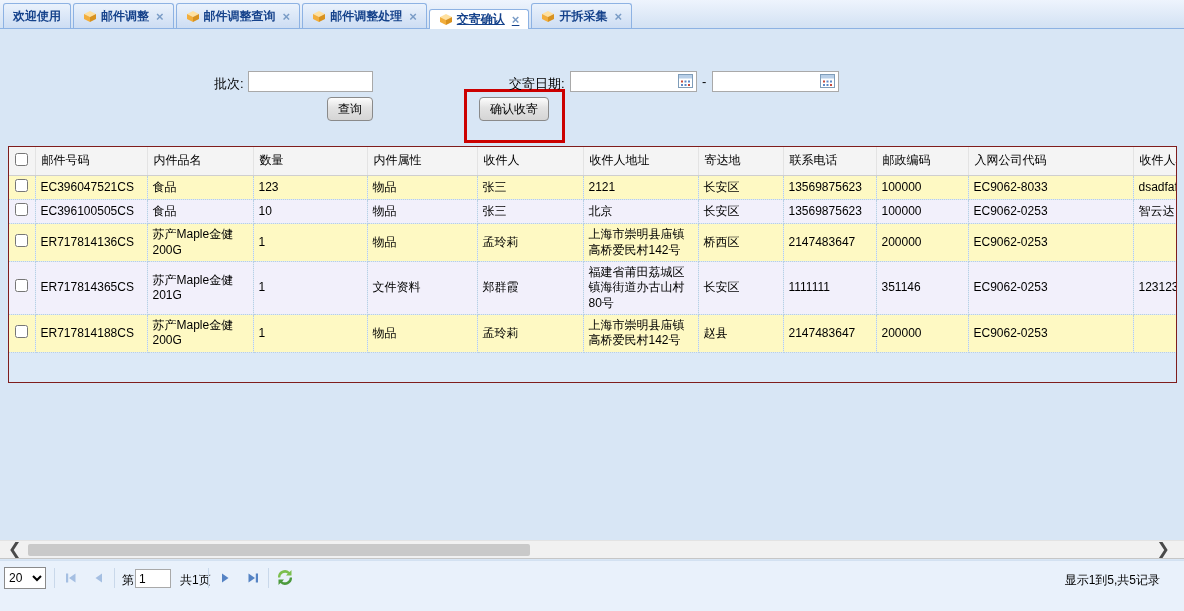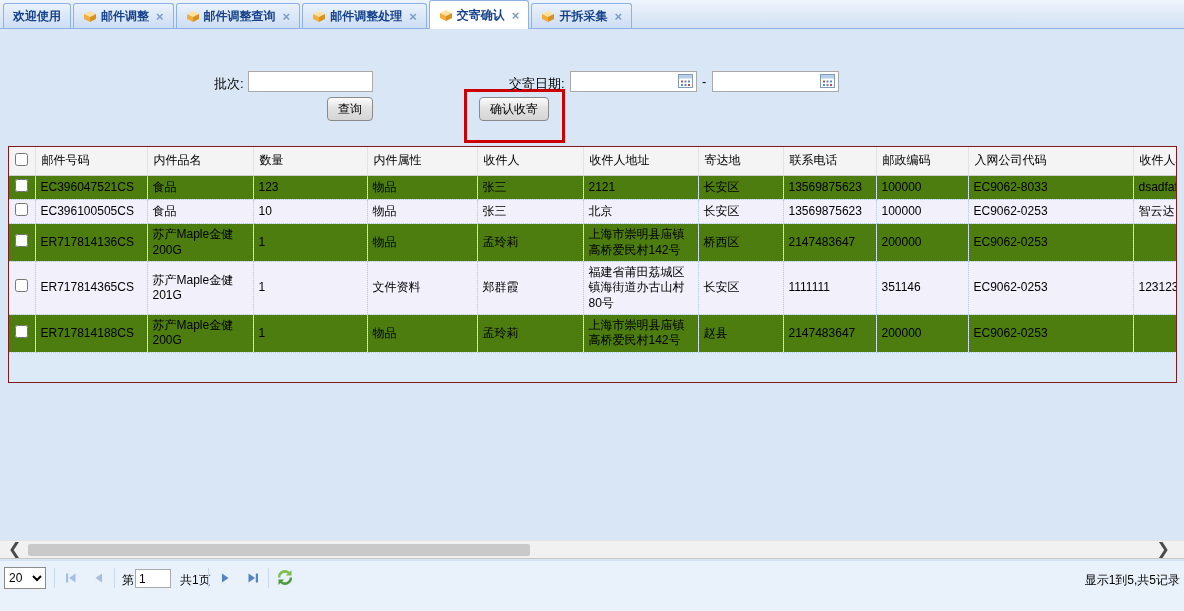--- a/index.html
+++ b/index.html
@@ -8,21 +8,21 @@
   #app { position:relative; width:1184px; height:611px; }
 
   
   .tabbar { position:absolute; left:0; top:0; width:100%; height:29px;
     background:linear-gradient(#eef4fd,#d2e1f3); border-bottom:1px solid #8db2e3;
     display:flex; align-items:flex-end; padding-left:2px; }
   .tab { display:flex; align-items:center; gap:4px; height:25px; margin:0 1px;
     padding:0 9px; border:1px solid #8db2e3; border-bottom:none;
     border-radius:3px 3px 0 0; background:linear-gradient(#eaf2fc,#cdddf3);
     color:#15428b; font-size:12px; font-weight:bold; white-space:nowrap; cursor:pointer; }
-  .tab.active { background:#fff; height:29px; margin-bottom:-1px; }
+  .tab.active { background:#fff; height:20px; margin-bottom:-1px;text-decoration:underline; }
   .pkg { display:inline-flex; width:14px; height:13px; }
   .tclose { color:#7a9cc6; font-size:13px; font-weight:bold; margin-left:3px; cursor:pointer; }
 
   
   .toolbar { position:absolute; left:0; top:30px; width:100%; height:116px; }
   .toolbar .lbl { position:absolute; font-size:13px; color:#000; }
   .tinput { position:absolute; height:21px; border:1px solid #a9a9a9; background:#fff;
     font-size:12px; padding:0 3px; }
   .dateinput { padding-right:20px; }
   .calicon { position:absolute; width:15px; height:14px; top:44px; cursor:pointer; }
@@ -34,21 +34,21 @@
   
   .gridbox { position:absolute; left:8px; top:146px; width:1169px; height:237px;
     border:1px solid #7f1d1d; background:#dce9f7; overflow:hidden; }
   table.grid { border-collapse:collapse; table-layout:fixed; width:1239px; font-size:12px; }
   table.grid th { background:#f4f4f4; border-right:1px solid #e3e3e3;
     border-bottom:1px solid #cfcfcf; height:28px; font-weight:normal; text-align:left;
     padding:2px 6px; white-space:nowrap; overflow:hidden; color:#000; }
   table.grid td { border-right:1px dotted #b9cfe4; border-bottom:1px dotted #b9cfe4;
     padding:3px 5px; color:#000; vertical-align:middle; word-break:break-word;
     line-height:1.28; overflow:hidden; }
-  tr.odd  td { background:#4d7c0f;margin-top:33px; }
+  tr.odd  td { background:#fef9c3;margin-top:33px; }
   tr.even td { background:#f2f0fb; }
   .ckcell { text-align:center; }
   input[type=checkbox] { width:13px; height:13px; cursor:pointer; }
 
   
   .hscroll { position:absolute; left:0; top:540px; width:100%; height:19px;
     background:#f1f1f1; border-top:1px solid #e3e3e3; border-bottom:1px solid #c6c6c6; }
   .hchev { position:absolute; top:-2px; font-size:16px; font-weight:bold; color:#4a4a4a;
     cursor:pointer; line-height:19px; }
   .hthumb { position:absolute; left:28px; top:3px; width:502px; height:12px;
@@ -59,21 +59,21 @@
     background:#e9f1fb; border-top:1px solid #d3e1f1; font-size:12px;padding-left:44px; }
   .pagerbar select { position:absolute; left:4px; top:6px; width:42px; height:22px;
     font-size:12px; border:1px solid #8a8a8a; background:#fff; }
   .psep { position:absolute; top:7px; width:1px; height:20px; background:#c9d8ea; }
   .navbtn { position:absolute; top:8px; width:18px; height:18px; cursor:pointer; }
   .navbtn.dim { opacity:.55; }
   .pagerbar .ptext { position:absolute; top:11px; color:#000; }
   .pginput { position:absolute; left:135px; top:8px; width:36px; height:19px;
     border:1px solid #a9a9a9; font-size:12px; padding:0 3px; background:#fff; }
   .refresh { position:absolute; left:277px; top:9px; width:16px; height:15px; cursor:pointer; }
-  .recinfo { position:absolute; right:4px; top:11px; color:#000; }
+  .recinfo { position:absolute; right:24px; top:11px; color:#000; }
 </style>
 </head>
 <body>
 
 <div id="app">
 
   <div class="tabbar" id="tabs">
       <div class="tab">
         <span>欢迎使用</span>
       </div>

